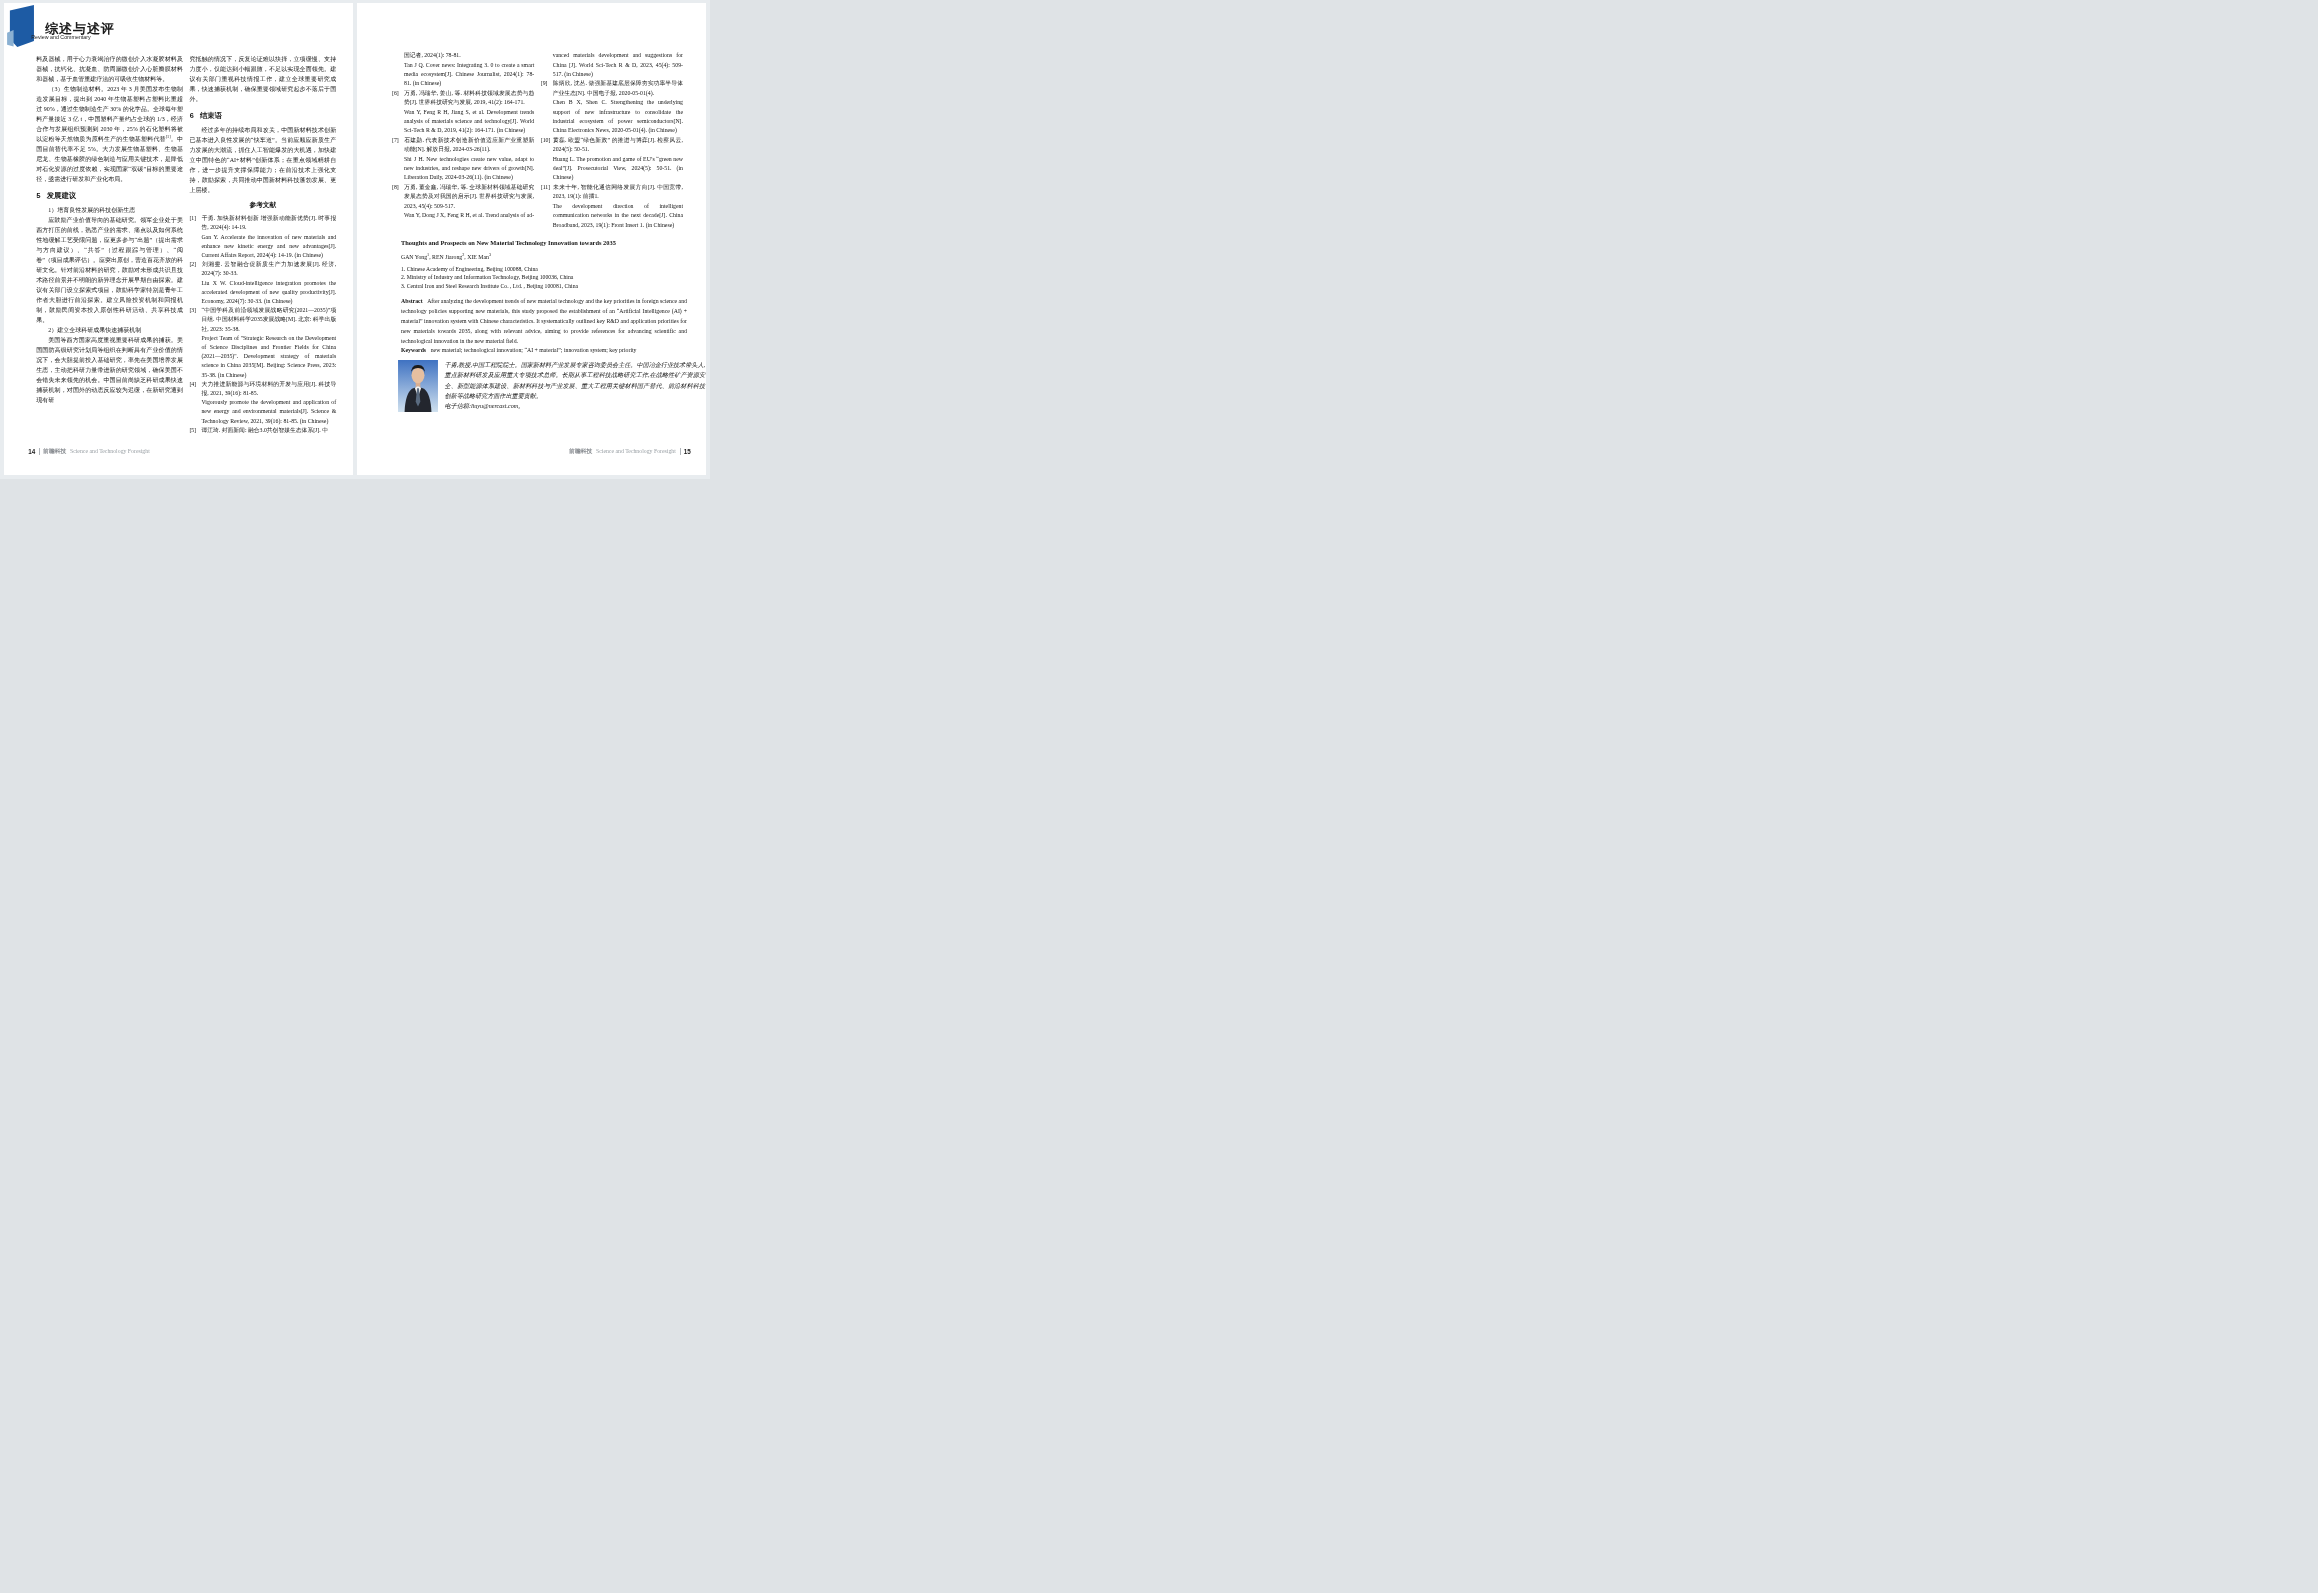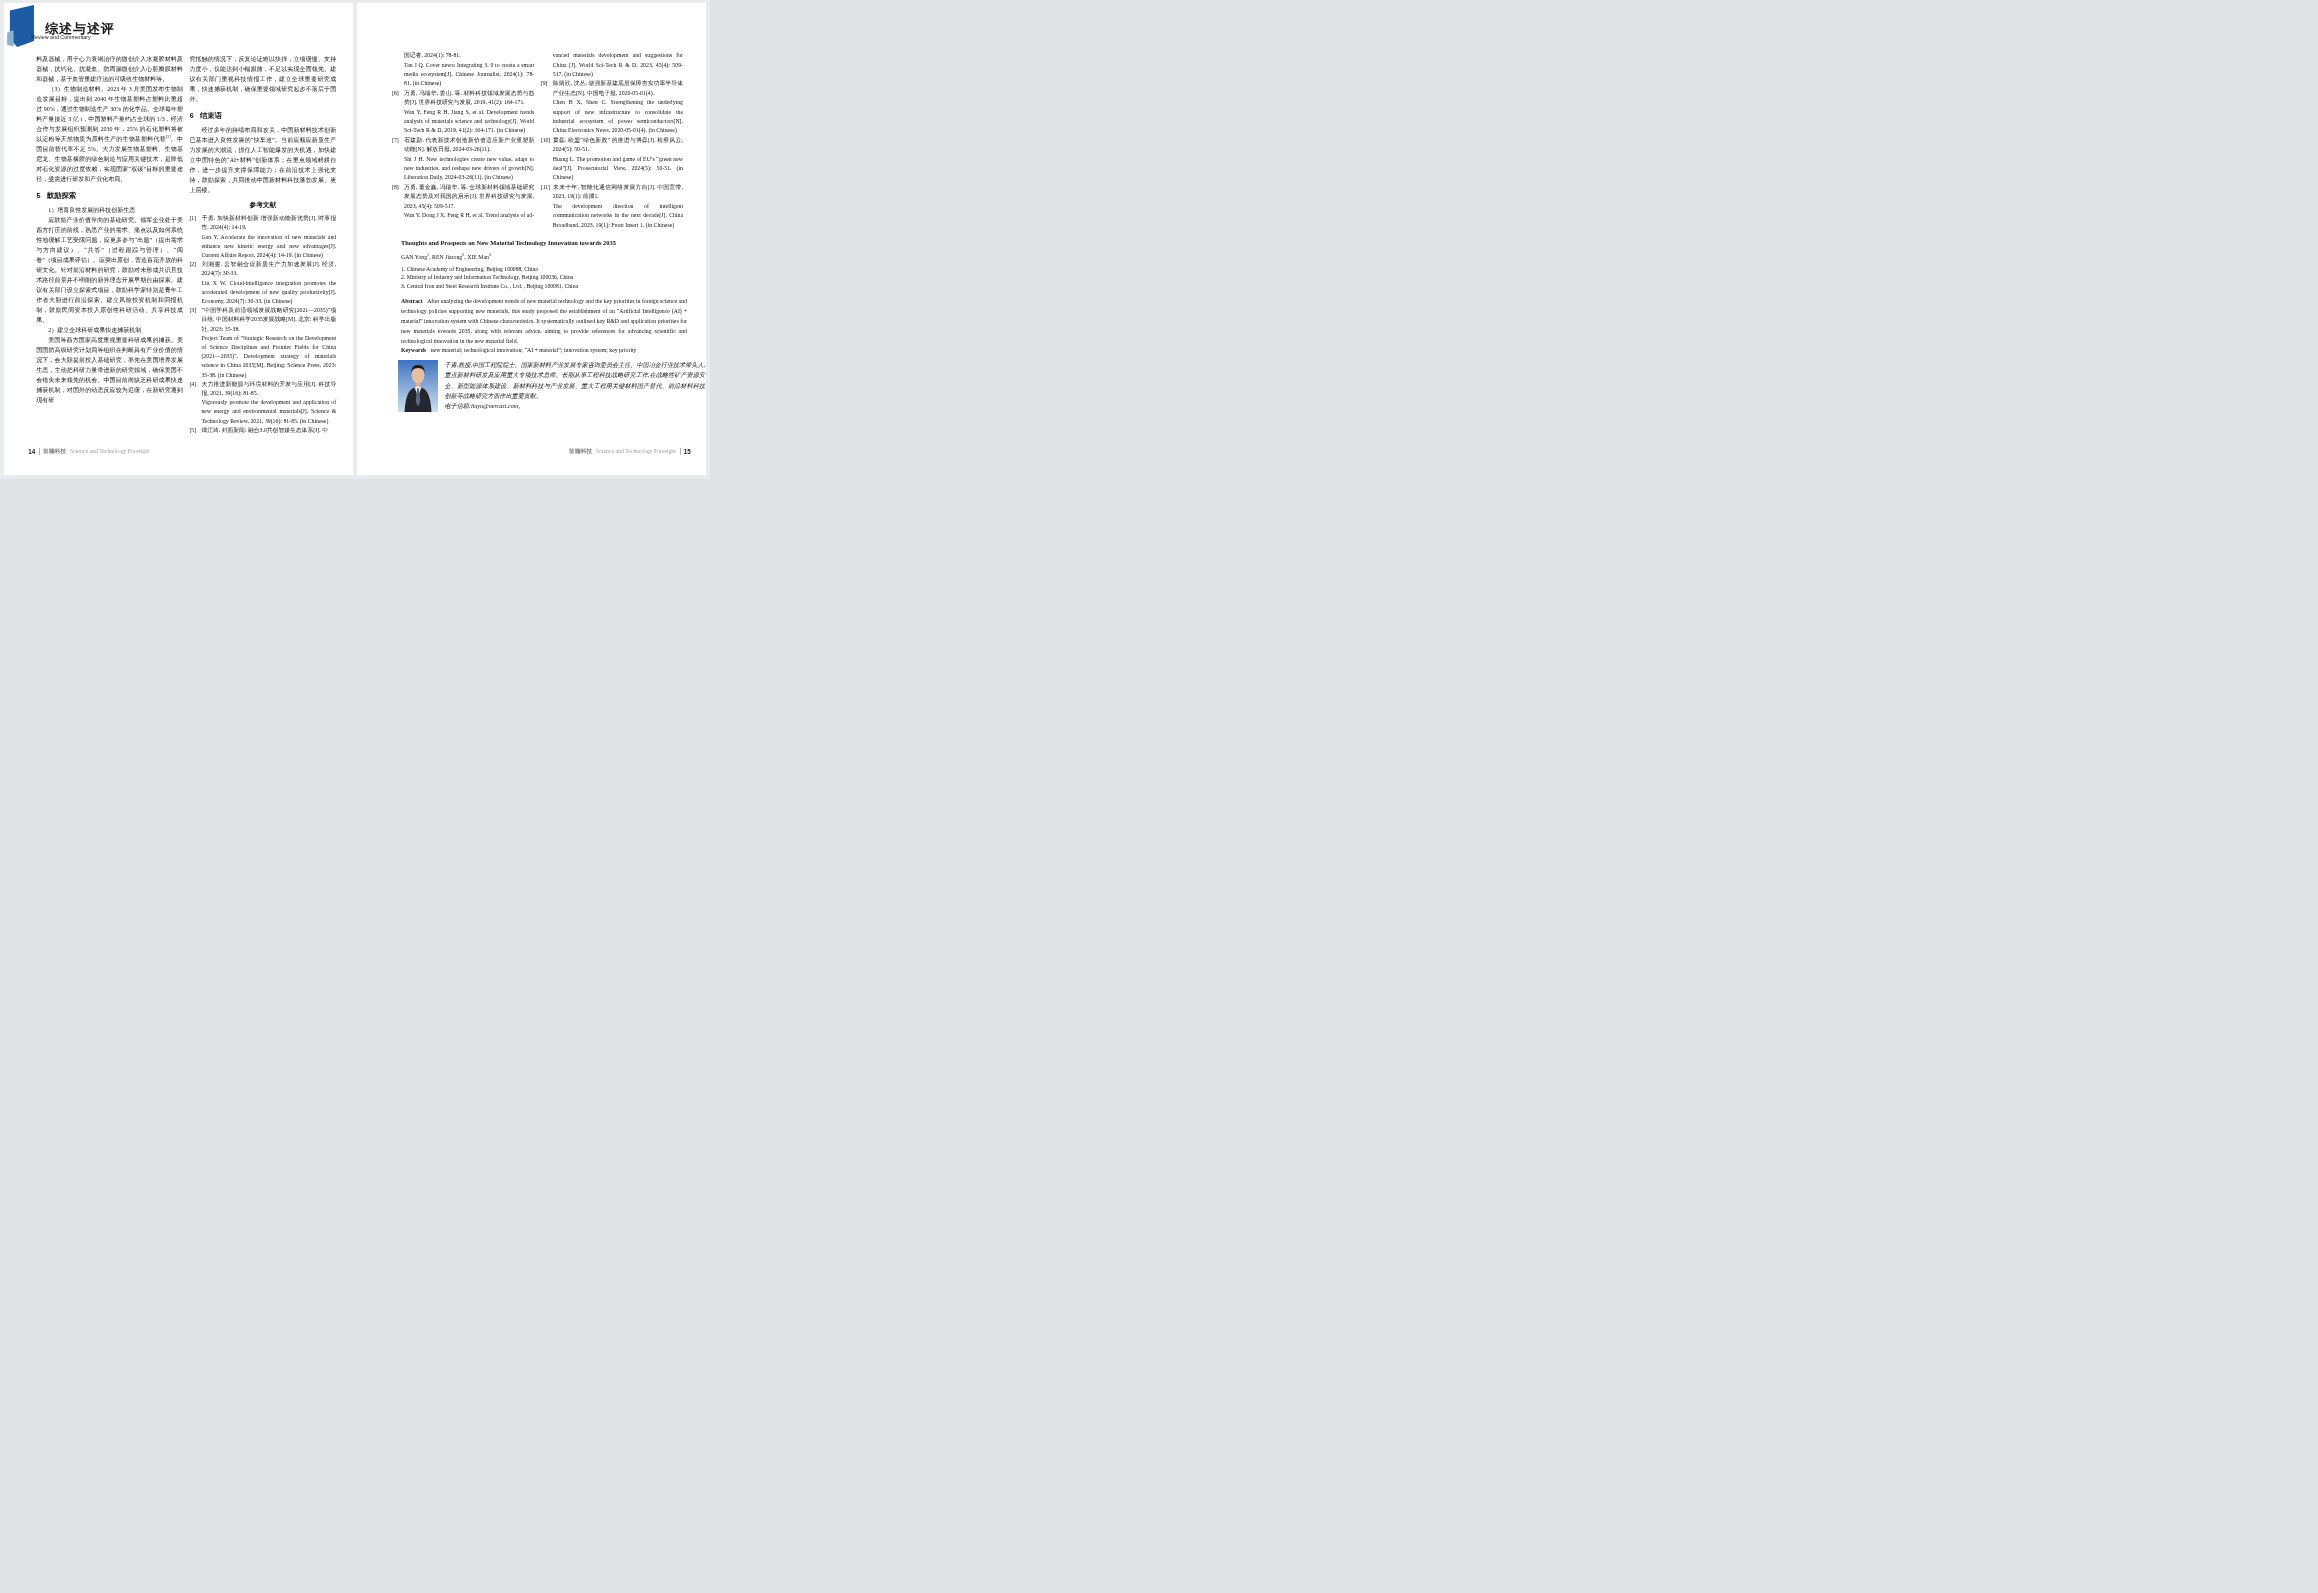--- a/index.html
+++ b/index.html
@@ -77,21 +77,21 @@
       <polygon points="6,14 58,2 58,80 22,93 6,76" fill="#1d5ba4"></polygon>
       <polygon points="0,62 14,56 14,92 0,88" fill="#8ab0d2"></polygon>
     </svg>
     <div class="banner-cn">综述与述评</div>
     <div class="banner-en">Review and Commentary</div>
 
     <div class="lp-cols">
       <div class="col">
         <p class="cont">料及器械，用于心力衰竭治疗的微创介入水凝胶材料及器械，抗钙化、抗凝血、防周漏微创介入心脏瓣膜材料和器械，基于血管重建疗法的可吸收生物材料等。</p>
         <p class="body"><span>（3）生物制造材料。2023 年 3 月美国发布生物制造发展目标，提出到 2040 年生物基塑料占塑料比重超过 90%，通过生物制造生产 30% 的化学品。全球每年塑料产量接近 3 亿 t，中国塑料产量约占全球的 1/3，经济合作与发展组织预测到 2030 年，25% 的石化塑料将被以淀粉等天然物质为原料生产的生物基塑料代替</span><sup>[1]</sup><span>。中国目前替代率不足 5%。大力发展生物基塑料、生物基尼龙、生物基橡胶的绿色制造与应用关键技术，是降低对石化资源的过度依赖，实现国家“双碳”目标的重要途径，亟需进行研发和产业化布局。</span></p>
-        <div class="sec-head"><span class="num">5</span><span>鼓励探索</span></div>
+        <div class="sec-head"><span class="num">5</span><span>发展建议</span></div>
         <p class="sub-item">1）培育良性发展的科技创新生态</p>
         <p class="body">应鼓励产业价值导向的基础研究。领军企业处于美西方打压的前线，熟悉产业的需求、痛点以及如何系统性地缓解工艺受限问题，应更多参与“出题”（提出需求与方向建议）、“共答”（过程跟踪与管理）、“阅卷”（项目成果评估）。应突出原创，营造百花齐放的科研文化。针对前沿材料的研究，鼓励对未形成共识且技术路径前景并不明朗的新异理念开展早期自由探索。建议有关部门设立探索式项目，鼓励科学家特别是青年工作者大胆进行前沿探索。建立风险投资机制和回报机制，鼓励民间资本投入原创性科研活动、共享科技成果。</p>
         <p class="sub-item">2）建立全球科研成果快速捕获机制</p>
         <p class="body">美国等西方国家高度重视重要科研成果的捕获。美国国防高级研究计划局等组织在判断具有产业价值的情况下，会大胆提前投入基础研究，率先在美国培养发展生态，主动把科研力量带进新的研究领域，确保美国不会错失未来领先的机会。中国目前尚缺乏科研成果快速捕获机制，对国外的动态反应较为迟缓，在新研究遭到现有研</p>
       </div>
       <div class="col">
         <p class="cont">究抵触的情况下，反复论证难以抉择，立项缓慢、支持力度小，仅能达到小幅跟随，不足以实现全面领先。建议有关部门重视科技情报工作，建立全球重要研究成果，快速捕获机制，确保重要领域研究起步不落后于国外。</p>
         <div class="sec-head"><span class="num">6</span><span>结束语</span></div>
         <p class="body">经过多年的持续布局和攻关，中国新材料技术创新已基本进入良性发展的“快车道”。当前应顺应新质生产力发展的大潮流，抓住人工智能爆发的大机遇，加快建立中国特色的“AI+材料”创新体系；在重点领域精耕自作，进一步提升支撑保障能力；在前沿技术上强化支持，鼓励探索，共同推动中国新材料科技蓬勃发展、更上层楼。</p>
         <div class="refs-title">参考文献</div>

